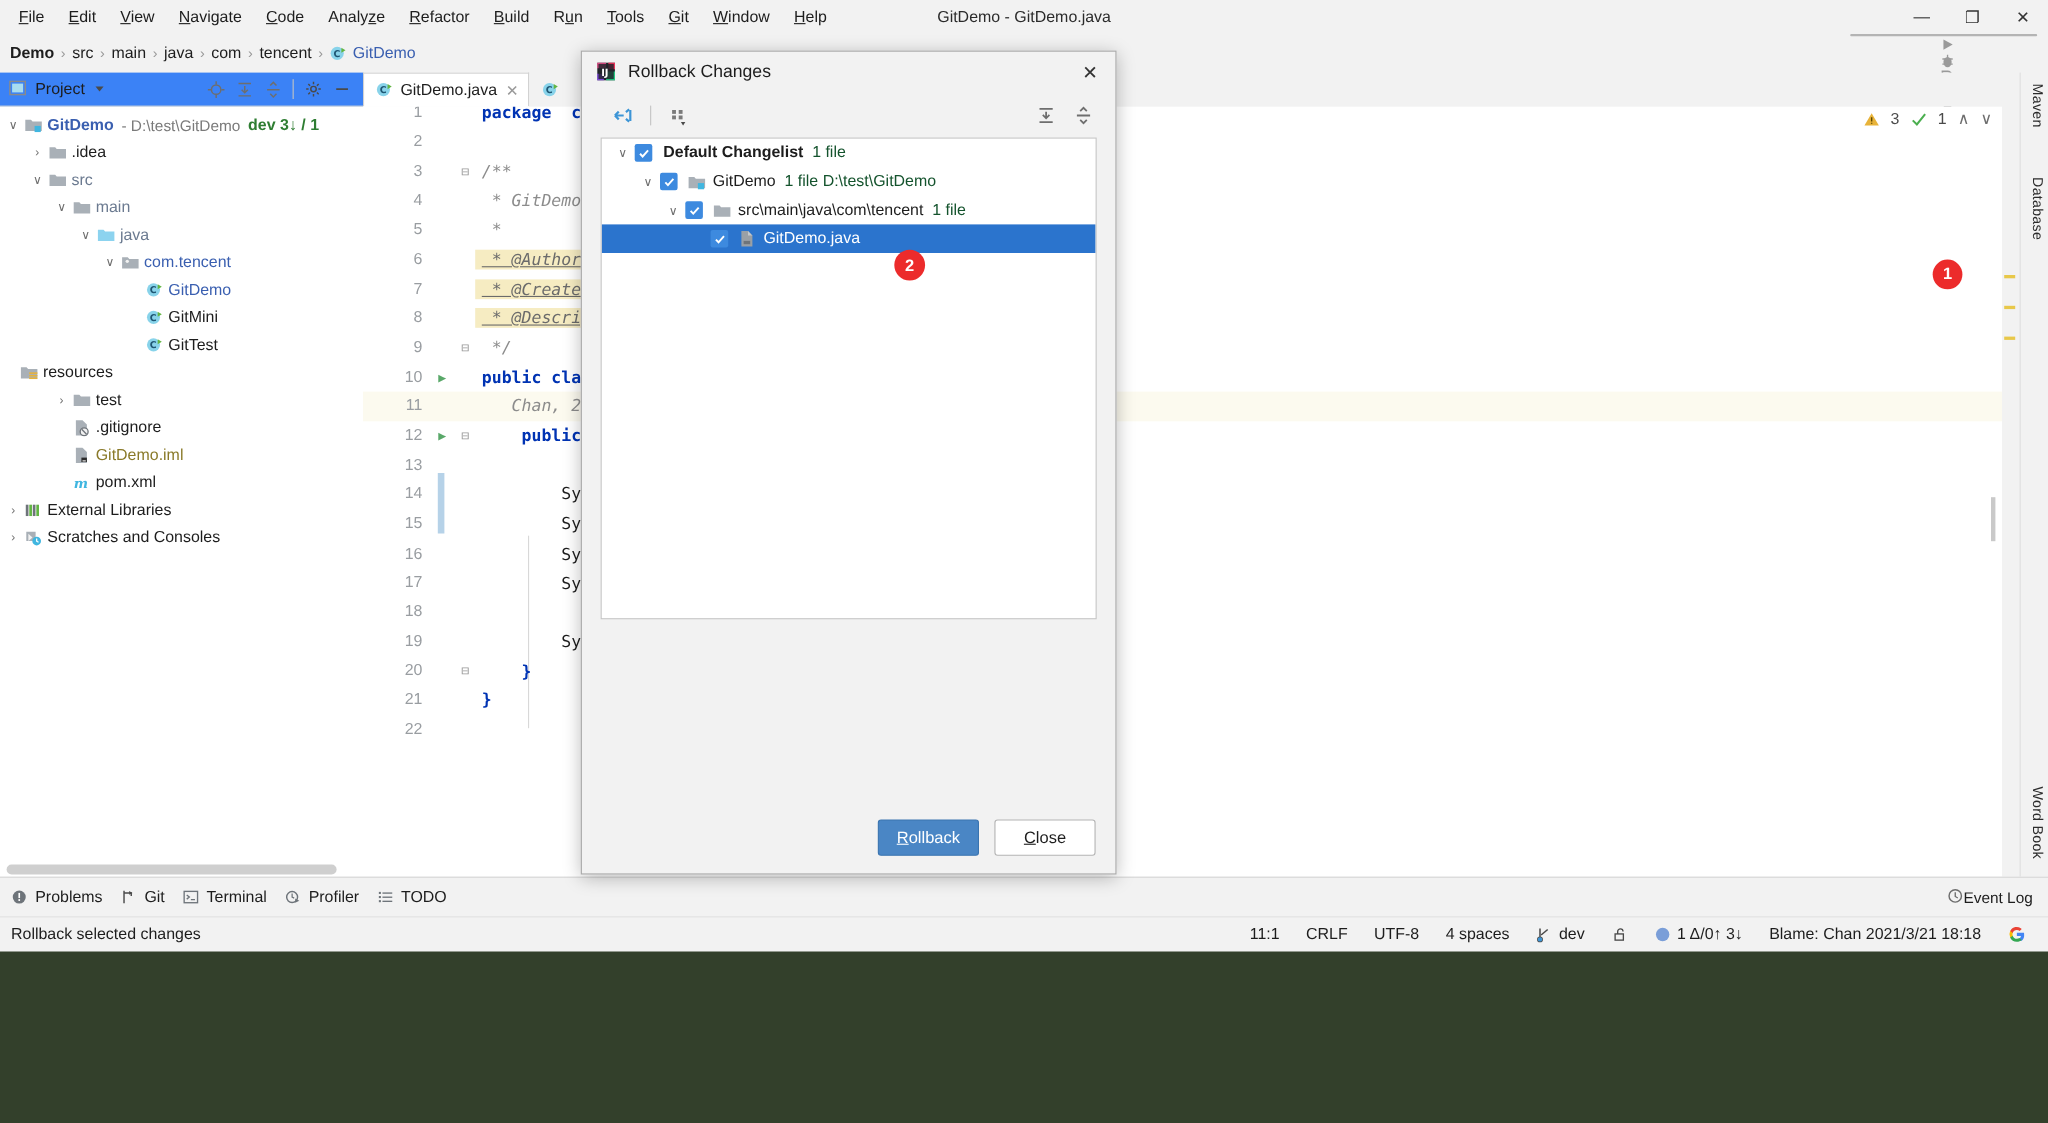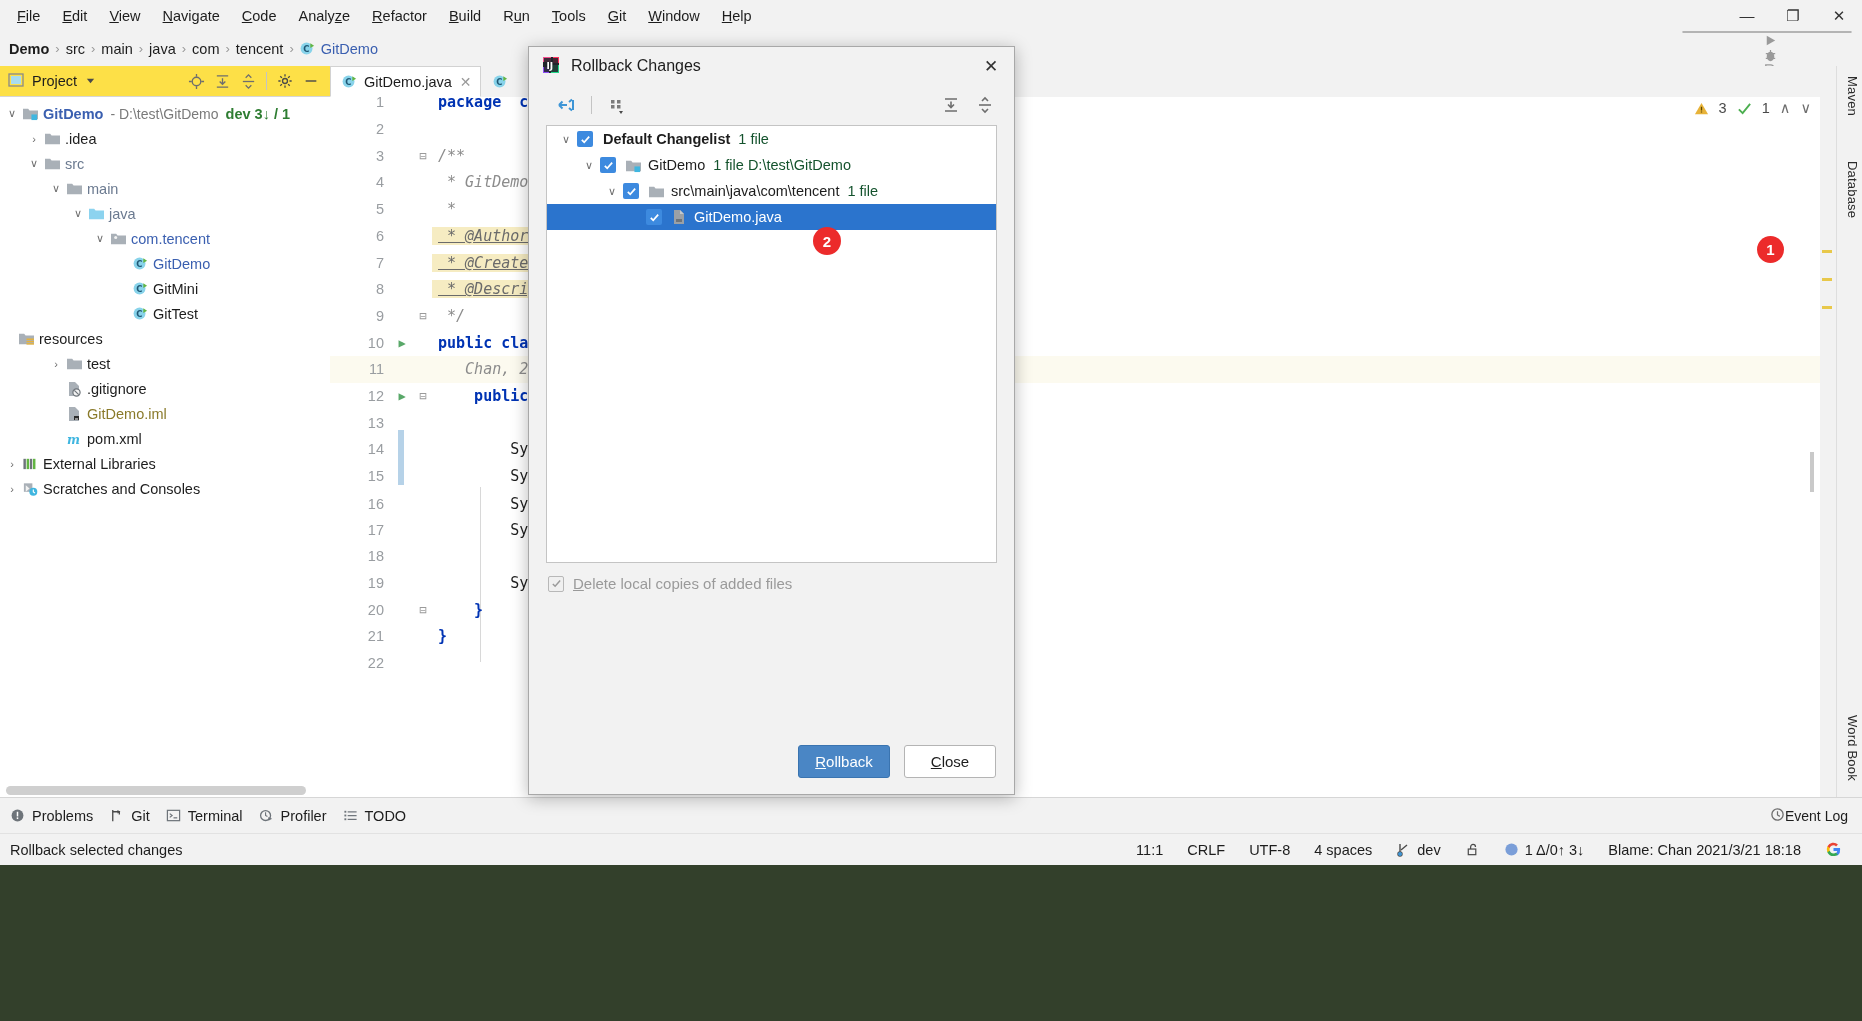--- a/index.html
+++ b/index.html
@@ -65,21 +65,21 @@
   .hl-box { outline: 3px solid #e8222a; background: #dcdcdc; border-radius: 2px; }
   .badge {
     position: absolute; border-radius: 50%; background: #ec2b2b; color: #fff;
     display: flex; align-items: center; justify-content: center;
     font-weight: bold; z-index: 60;
   }
 
   
   .project-header {
     position: absolute; left: 0; top: 66px; width: 330px; height: 31px;
-    background: #fde047; display: flex; align-items: center; padding-left: 8px;
+    background: #3b82f6; display: flex; align-items: center; padding-left: 8px;
     border-bottom: 1px solid #d6d6d6;
   }
   .proj-title { font-size: 14.5px; padding-left: 8px; }
   .proj-tools { margin-left: auto; display: flex; align-items: center; padding-right: 6px; }
   .proj-tool { width: 26px; height: 26px; display: flex; align-items: center; justify-content: center; }
 
   .project-tree {
     position: absolute; left: 0; top: 97px; width: 330px; height: 700px;
     background: #fff; overflow: hidden; padding-top: 4px;
   }
@@ -235,20 +235,23 @@
   }
   .btn.primary { background: #4a86c5; color: #fff; border: 1px solid #3a74b0; margin-right: 14px; }
   .btn.secondary { background: #fff; color: #1d1d1d; border: 1px solid #b4b4b4; }
   .btn u { text-decoration: underline; }
 </style>
 </head>
 <body>
 
 <div id="app">
 
+  <div class="titlebar">
+    <div class="titlebar-title">GitDemo - GitDemo.java</div>
+  </div>
   <div class="win-controls">
     <div class="win-btn">—</div>
     <div class="win-btn">❐</div>
     <div class="win-btn close">✕</div>
   </div>
 
   <div class="menubar" id="menubar">
       <div class="menu-item"><u>F</u>ile</div>
       <div class="menu-item"><u>E</u>dit</div>
       <div class="menu-item"><u>V</u>iew</div>
@@ -902,28 +905,20 @@
               <path d="M3 1h6l4 4v10H3z" fill="#9aa0a6"></path>
               <path d="M9 1l4 4H9z" fill="#c4c8cc"></path>
               <rect x="5" y="10" width="6" height="3" fill="#6e747a"></rect>
             </svg>
           </span>
           <span class="dtree-label">GitDemo.java</span>
         </div>
       </div>
 
 
-    <div class="dlg-check">
-      <span class="cbox-dis">
-        <svg width="11" height="11" viewBox="0 0 12 12">
-            <path d="M2 6.5 L4.5 9 L10 2.8" stroke="#9a9a9a" stroke-width="1.6" fill="none"></path>
-          </svg>
-      </span>
-      <span><u>D</u>elete local copies of added files</span>
-    </div>
 
     <div class="dlg-buttons">
       <div class="btn primary"><u>R</u>ollback</div>
       <div class="btn secondary"><u>C</u>lose</div>
     </div>
   </div>
 
   <div class="badge" style="width:28px;height:28px;font-size:15px;left:813px;top:227px;">2</div>
 
   <div class="toolwindow-bar" id="toolwindow-bar">

